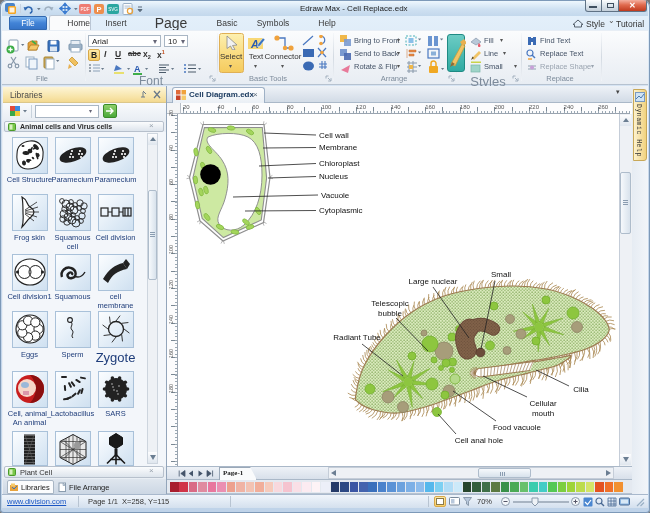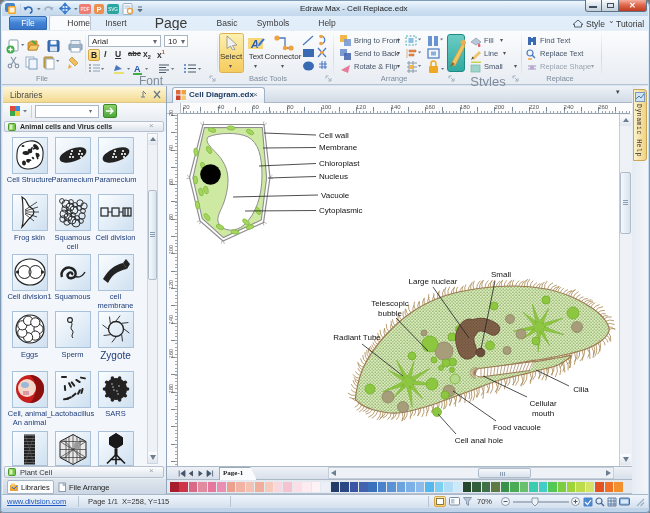--- a/index.html
+++ b/index.html
@@ -398,21 +398,21 @@
       <circle cx="17" cy="17" r="7.5" fill="none" stroke="#222" stroke-width="1.3"></circle>
       <path d="M25.0 17.0 L30.4 21.1" stroke="#222" stroke-width="0.9" fill="none"></path>
       <path d="M22.7 22.7 L23.5 29.4" stroke="#222" stroke-width="0.9" fill="none"></path>
       <path d="M17.0 25.0 L12.9 30.4" stroke="#222" stroke-width="0.9" fill="none"></path>
       <path d="M11.3 22.7 L4.6 23.5" stroke="#222" stroke-width="0.9" fill="none"></path>
       <path d="M9.0 17.0 L3.6 12.9" stroke="#222" stroke-width="0.9" fill="none"></path>
       <path d="M11.3 11.3 L10.5 4.6" stroke="#222" stroke-width="0.9" fill="none"></path>
       <path d="M17.0 9.0 L21.1 3.6" stroke="#222" stroke-width="0.9" fill="none"></path>
       <path d="M22.7 11.3 L29.4 10.5" stroke="#222" stroke-width="0.9" fill="none"></path>
     </svg>
-<div class="t" style="left:115.5px;top:349.5px;transform:translateX(-50%);font-size:10px;color:#1f3d7a">Zygote</div>
+<div class="t" style="left:115.5px;top:349.5px;transform:translateX(-50%);font-size:13px;color:#1f3d7a">Zygote</div>
 <div class="abs" style="left:11.5px;top:370.5px;width:36.5px;height:37px;background:linear-gradient(135deg,#fbfdff,#dce9f5 70%,#cfe0f0);border:1px solid #a9c1d9"></div>
 <svg class="abs" style="left:12.5px;top:371.5px" width="34" height="34" viewBox="0 0 34 34">
       <circle cx="17" cy="17" r="14" fill="#c81e1e"></circle>
       <path d="M17 3 a14 14 0 0 1 0 28 a20 20 0 0 0 0 -28" fill="#8a0f0f"></path>
       <circle cx="14" cy="16" r="9" fill="#f6d7c8"></circle>
       <ellipse cx="12" cy="13" rx="4" ry="3" fill="#9ab8d8"></ellipse>
       <path d="M10 20 h6 M10 22 h6" stroke="#c05a8a" stroke-width="1.2"></path>
     </svg>
 <div class="t" style="left:29.5px;top:409.0px;transform:translateX(-50%);font-size:7.5px;color:#1f3d7a">Cell, animal_</div>
 <div class="t" style="left:29.5px;top:418.0px;transform:translateX(-50%);font-size:7.5px;color:#1f3d7a">An animal</div>

